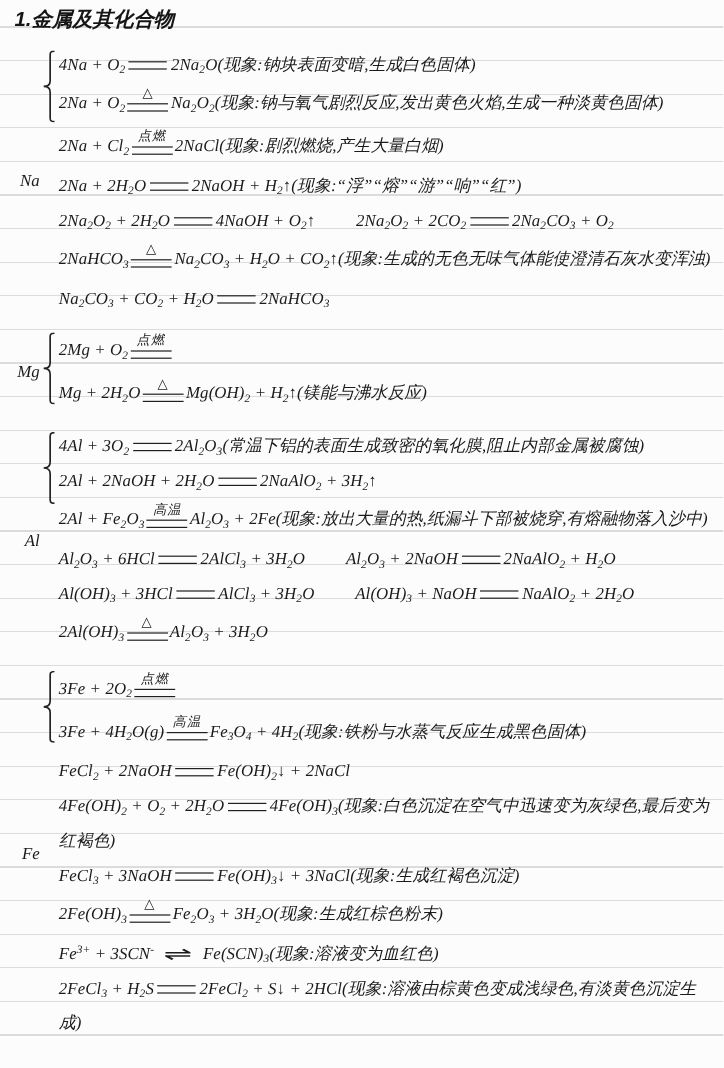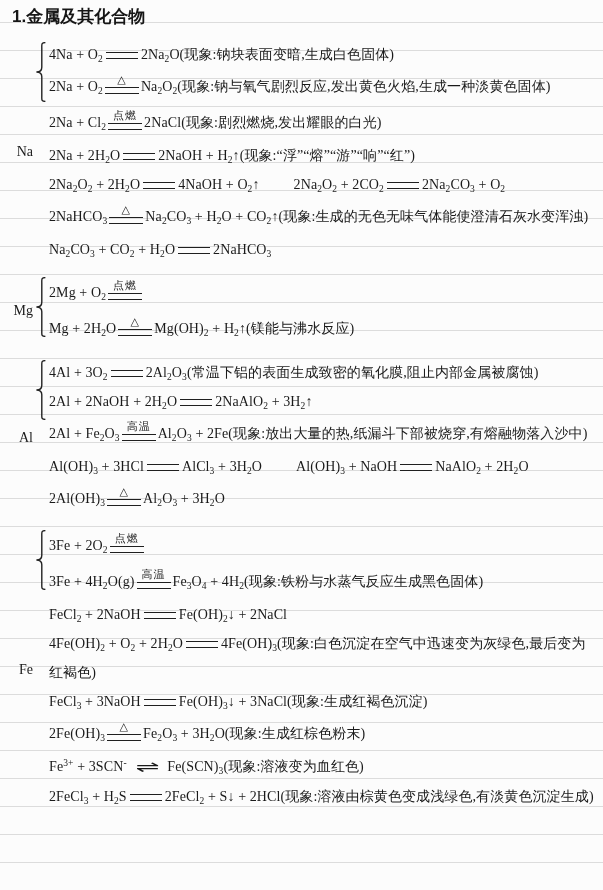--- a/index.html
+++ b/index.html
@@ -7,20 +7,21 @@
     width:603px;height:890px;overflow:hidden;
     background-color:#fcfcfc;
     font-family:"Liberation Serif","DejaVu Serif",serif;
     color:#1a1a1a;
   }
   .page{
     position:relative;width:603px;height:890px;box-sizing:border-box;
     padding:5px 6px 0 10px;
     background-image:repeating-linear-gradient(to bottom,transparent 0,transparent 27px,#dcdcdc 27px,#dcdcdc 28px);
     background-position:0 -5px;
+    font-style:italic;
   }
   .title{
     font-family:"Liberation Sans","DejaVu Sans",sans-serif;
     font-weight:bold;font-size:17px;margin:0 0 12px 2px;color:#161616;
   }
   .section{display:flex;align-items:stretch;margin-bottom:11px;}
   .section:last-child{margin-bottom:0;}
   .side{flex:0 0 36px;position:relative;display:flex;align-items:center;}
   .glabel{flex:1;text-align:right;font-size:14px;padding-right:13px;line-height:1;}
   .brace{position:absolute;right:0;top:2px;bottom:2px;width:12px;}
@@ -62,21 +63,21 @@
         </div>
         <div class="rows">
           <div class="row"><span class="eqtext">4Na + O<sub>2</sub></span><span class="dline"></span><span class="eqtext">2Na<sub>2</sub>O(现象:钠块表面变暗,生成白色固体)</span></div>
           <div class="row tall"><span class="eqtext">2Na + O<sub>2</sub></span><span class="condarrow">
               <span class="cond">△</span>
               <span class="dline"></span>
             </span><span class="eqtext">Na<sub>2</sub>O<sub>2</sub>(现象:钠与氧气剧烈反应,发出黄色火焰,生成一种淡黄色固体)</span></div>
           <div class="row tall"><span class="eqtext">2Na + Cl<sub>2</sub></span><span class="condarrow">
               <span class="cond">点燃</span>
               <span class="dline"></span>
-            </span><span class="eqtext">2NaCl(现象:剧烈燃烧,发出耀眼的白光)</span></div>
+            </span><span class="eqtext">2NaCl(现象:剧烈燃烧,产生大量白烟)</span></div>
           <div class="row"><span class="eqtext">2Na + 2H<sub>2</sub>O</span><span class="dline"></span><span class="eqtext">2NaOH + H<sub>2</sub>↑(现象:“浮”“熔”“游”“响”“红”)</span></div>
           <div class="row"><span class="eqtext">2Na<sub>2</sub>O<sub>2</sub> + 2H<sub>2</sub>O</span><span class="dline"></span><span class="eqtext">4NaOH + O<sub>2</sub>↑</span><span class="colgap"></span><span class="eqtext">2Na<sub>2</sub>O<sub>2</sub> + 2CO<sub>2</sub></span><span class="dline"></span><span class="eqtext">2Na<sub>2</sub>CO<sub>3</sub> + O<sub>2</sub></span></div>
           <div class="row tall"><span class="eqtext">2NaHCO<sub>3</sub></span><span class="condarrow">
               <span class="cond">△</span>
               <span class="dline"></span>
             </span><span class="eqtext">Na<sub>2</sub>CO<sub>3</sub> + H<sub>2</sub>O + CO<sub>2</sub>↑(现象:生成的无色无味气体能使澄清石灰水变浑浊)</span></div>
           <div class="row"><span class="eqtext">Na<sub>2</sub>CO<sub>3</sub> + CO<sub>2</sub> + H<sub>2</sub>O</span><span class="dline"></span><span class="eqtext">2NaHCO<sub>3</sub></span></div>
         </div>
       </div>
       <div class="section">
@@ -104,20 +105,21 @@
             <path d="M19 1 C12 1 13 4 13 10 L13 42 C13 47 10 50 4 50 C10 50 13 53 13 58 L13 90 C13 96 12 99 19 99" fill="none" stroke="#222" stroke-width="1.4" vector-effect="non-scaling-stroke"></path>
           </svg>
         </div>
         <div class="rows">
           <div class="row"><span class="eqtext">4Al + 3O<sub>2</sub></span><span class="dline"></span><span class="eqtext">2Al<sub>2</sub>O<sub>3</sub>(常温下铝的表面生成致密的氧化膜,阻止内部金属被腐蚀)</span></div>
           <div class="row"><span class="eqtext">2Al + 2NaOH + 2H<sub>2</sub>O</span><span class="dline"></span><span class="eqtext">2NaAlO<sub>2</sub> + 3H<sub>2</sub>↑</span></div>
           <div class="row tall"><span class="eqtext">2Al + Fe<sub>2</sub>O<sub>3</sub></span><span class="condarrow">
               <span class="cond">高温</span>
               <span class="dline"></span>
             </span><span class="eqtext">Al<sub>2</sub>O<sub>3</sub> + 2Fe(现象:放出大量的热,纸漏斗下部被烧穿,有熔融物落入沙中)</span></div>
+          <div class="row"><span class="eqtext">Al<sub>2</sub>O<sub>3</sub> + 6HCl</span><span class="dline"></span><span class="eqtext">2AlCl<sub>3</sub> + 3H<sub>2</sub>O</span><span class="colgap"></span><span class="eqtext">Al<sub>2</sub>O<sub>3</sub> + 2NaOH</span><span class="dline"></span><span class="eqtext">2NaAlO<sub>2</sub> + H<sub>2</sub>O</span></div>
           <div class="row"><span class="eqtext">Al(OH)<sub>3</sub> + 3HCl</span><span class="dline"></span><span class="eqtext">AlCl<sub>3</sub> + 3H<sub>2</sub>O</span><span class="colgap"></span><span class="eqtext">Al(OH)<sub>3</sub> + NaOH</span><span class="dline"></span><span class="eqtext">NaAlO<sub>2</sub> + 2H<sub>2</sub>O</span></div>
           <div class="row tall"><span class="eqtext">2Al(OH)<sub>3</sub></span><span class="condarrow">
               <span class="cond">△</span>
               <span class="dline"></span>
             </span><span class="eqtext">Al<sub>2</sub>O<sub>3</sub> + 3H<sub>2</sub>O</span></div>
         </div>
       </div>
       <div class="section">
         <div class="side">
           <span class="glabel">Fe</span>

